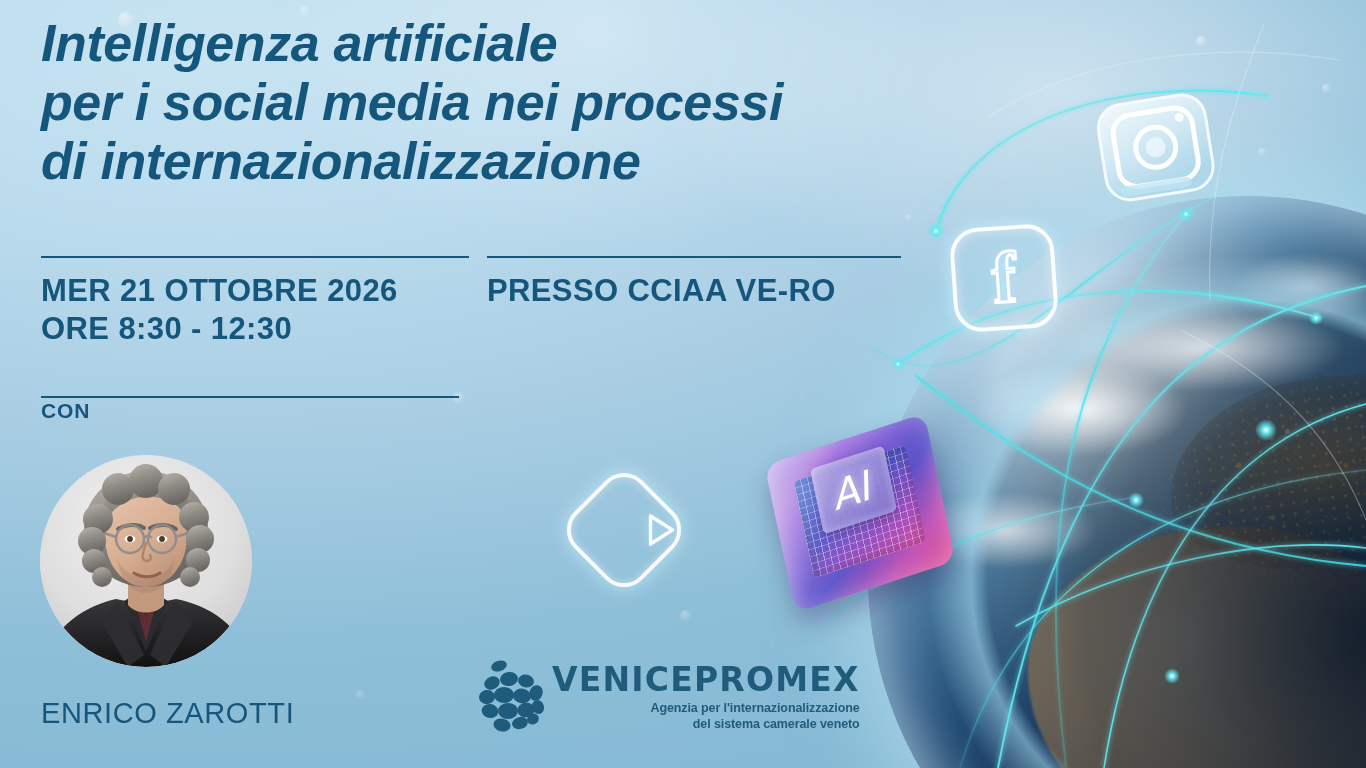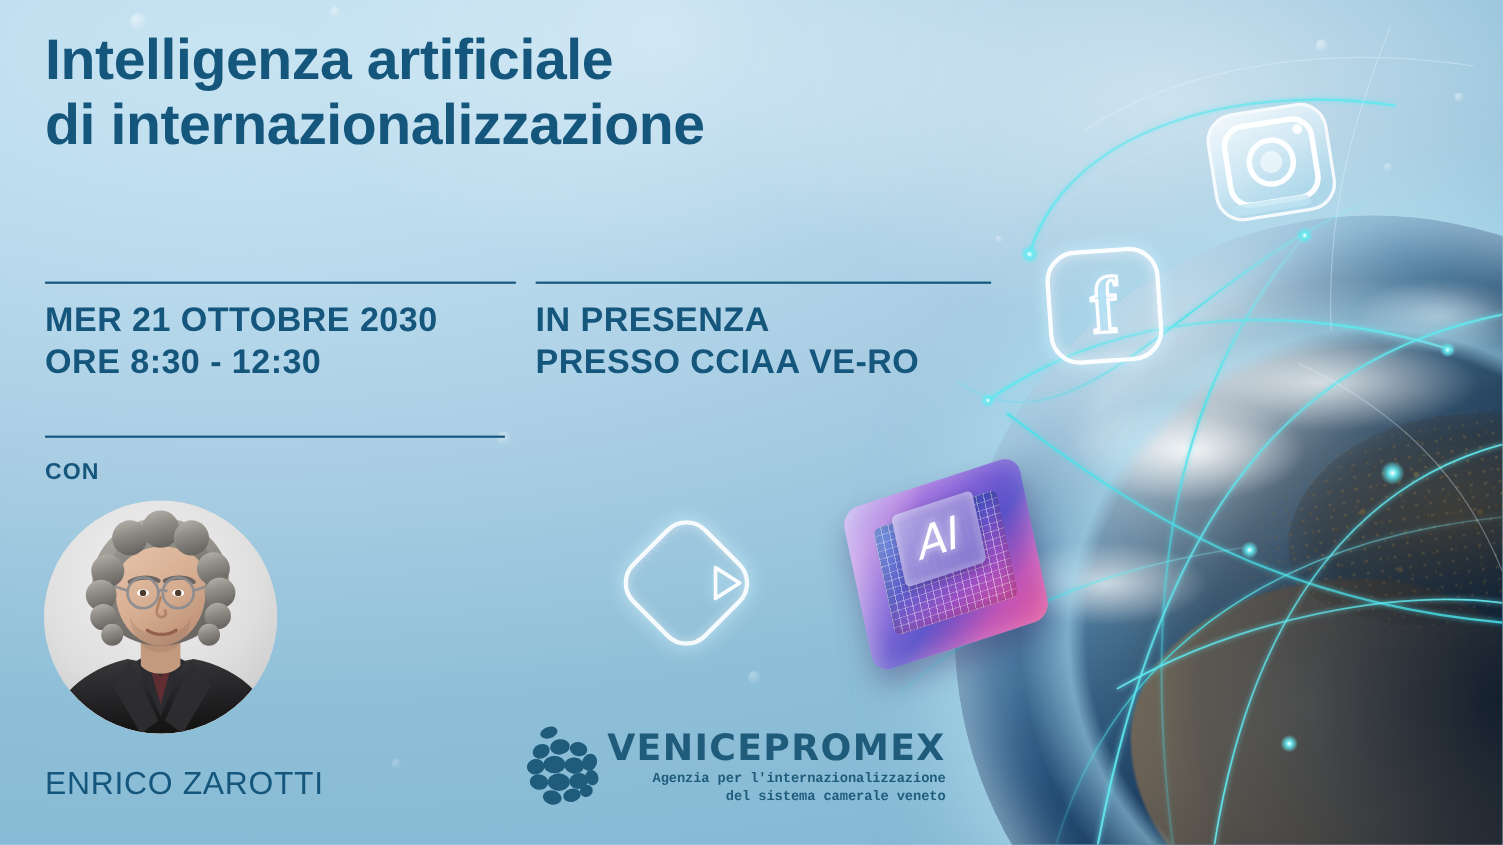--- a/index.html
+++ b/index.html
@@ -186,27 +186,28 @@
     text-shadow:0 0 8px rgba(255,255,255,.7);
   }
   .chip-gloss {
     position:absolute; inset:0; border-radius:16px;
     background:linear-gradient(115deg, rgba(255,255,255,.55) 0%, rgba(255,255,255,.06) 34%, rgba(255,255,255,0) 58%);
     pointer-events:none;
   }
 
   
   .title {
-    position:absolute; left:41px; top:26px;
+    position:absolute; left:41px; top:14px;
     width:880px;
     color:#15567c;
     font-size:52px;
     line-height:1.13;
     font-weight:700;
     letter-spacing:-.4px;
+    font-style:italic;
   }
   .title .tl { display:block; white-space:nowrap; }
 
   .meta {
     position:absolute; left:41px; top:256px;
     width:860px;
     display:flex;
   }
   .meta-col { position:relative; }
   .meta-col.left  { width:434px; }
@@ -219,21 +220,21 @@
     color:#15567c;
     font-size:31px;
     line-height:1.24;
     font-weight:700;
     letter-spacing:.4px;
   }
   .meta-text span { display:block; white-space:nowrap; }
 
   .con-block { position:absolute; left:41px; top:396px; width:418px; }
   .con-label {
-    margin-top:19px;
+    margin-top:1px;
     color:#15567c;
     font-size:21px; font-weight:700; letter-spacing:.9px;
   }
 
   .portrait {
     position:absolute; left:40px; top:455px;
     width:212px; height:212px;
     border-radius:50%;
     overflow:hidden;
     background:#dcdcdc;
@@ -252,21 +253,21 @@
     color:#1f5c7c;
     font-size:33px; font-weight:700;
     letter-spacing:1.2px; line-height:1;
     font-family:"DejaVu Sans", sans-serif;
   }
   .logo-tag {
     margin-top:5px;
     color:#1f5c7c;
     font-size:12.5px; line-height:1.26;
     font-weight:700;
-    font-family:Liberation Mono, monospace;
+    font-family:Liberation Sans, sans-serif;
     letter-spacing:-.1px;
   }
   .logo-tag span { display:block; white-space:nowrap; }
 </style>
 </head>
 <body>
 
 <div id="poster">
 
   <div class="bg-glow"></div>
@@ -385,35 +386,35 @@
     <div class="chip-body"></div>
     <div class="chip-die"></div>
     <div class="chip-ai">
       <span>AI</span>
     </div>
     <div class="chip-gloss"></div>
   </div>
 
   <h1 class="title">
     <span class="tl">Intelligenza artificiale</span>
+    <span class="tl">per i social media nei processi</span>
     <span class="tl">di internazionalizzazione</span>
   </h1>
 
   <div class="meta">
     <div class="meta-col left">
       <div class="rule"></div>
       <div class="meta-text">
-        <span>MER 21 OTTOBRE 2030</span>
+        <span>MER 21 OTTOBRE 2026</span>
         <span>ORE 8:30 - 12:30</span>
       </div>
     </div>
     <div class="meta-col right">
       <div class="rule"></div>
       <div class="meta-text">
-        <span>IN PRESENZA</span>
         <span>PRESSO CCIAA VE-RO</span>
       </div>
     </div>
   </div>
 
   <div class="con-block">
     <div class="rule"></div>
     <div class="con-label">CON</div>
   </div>
 

